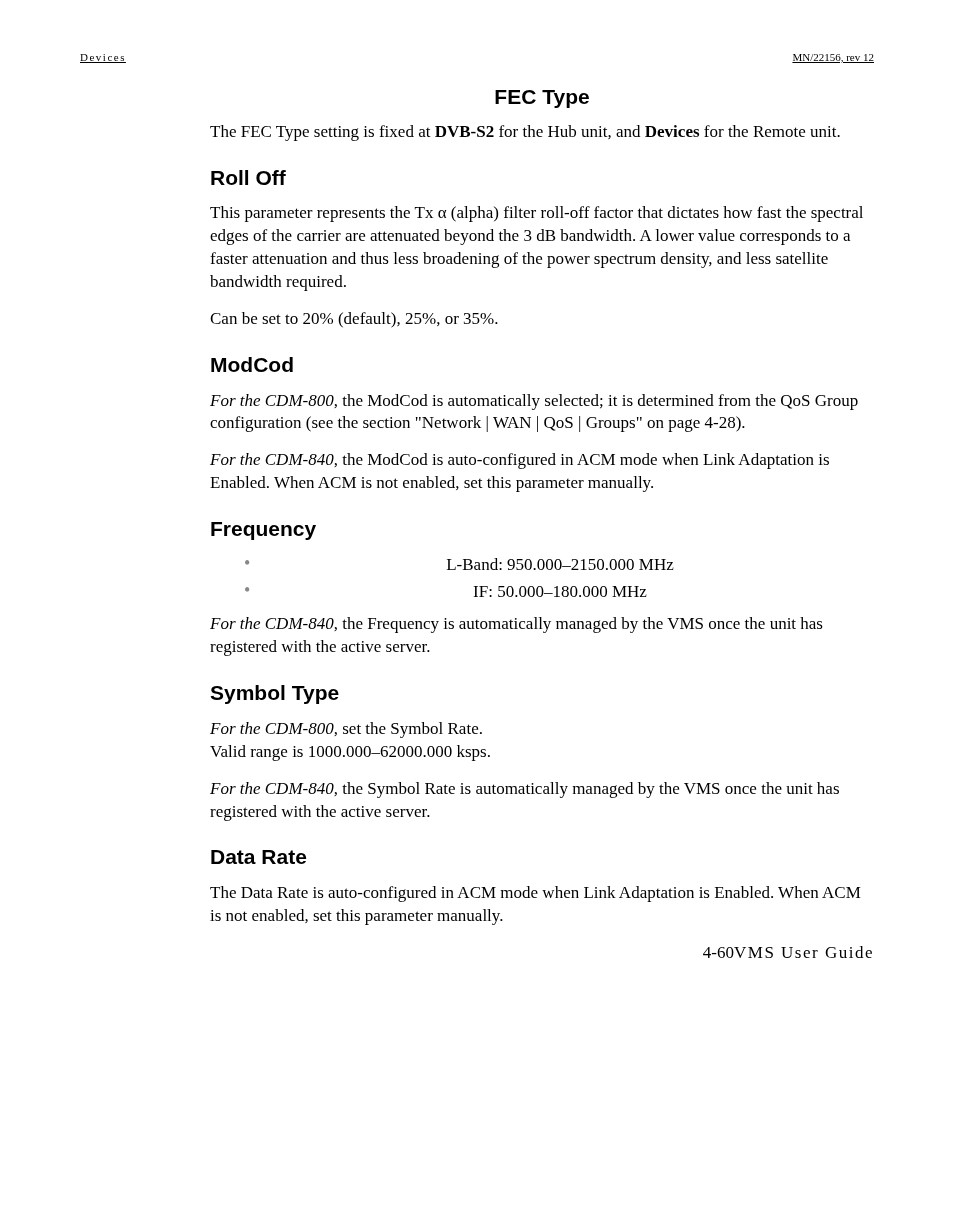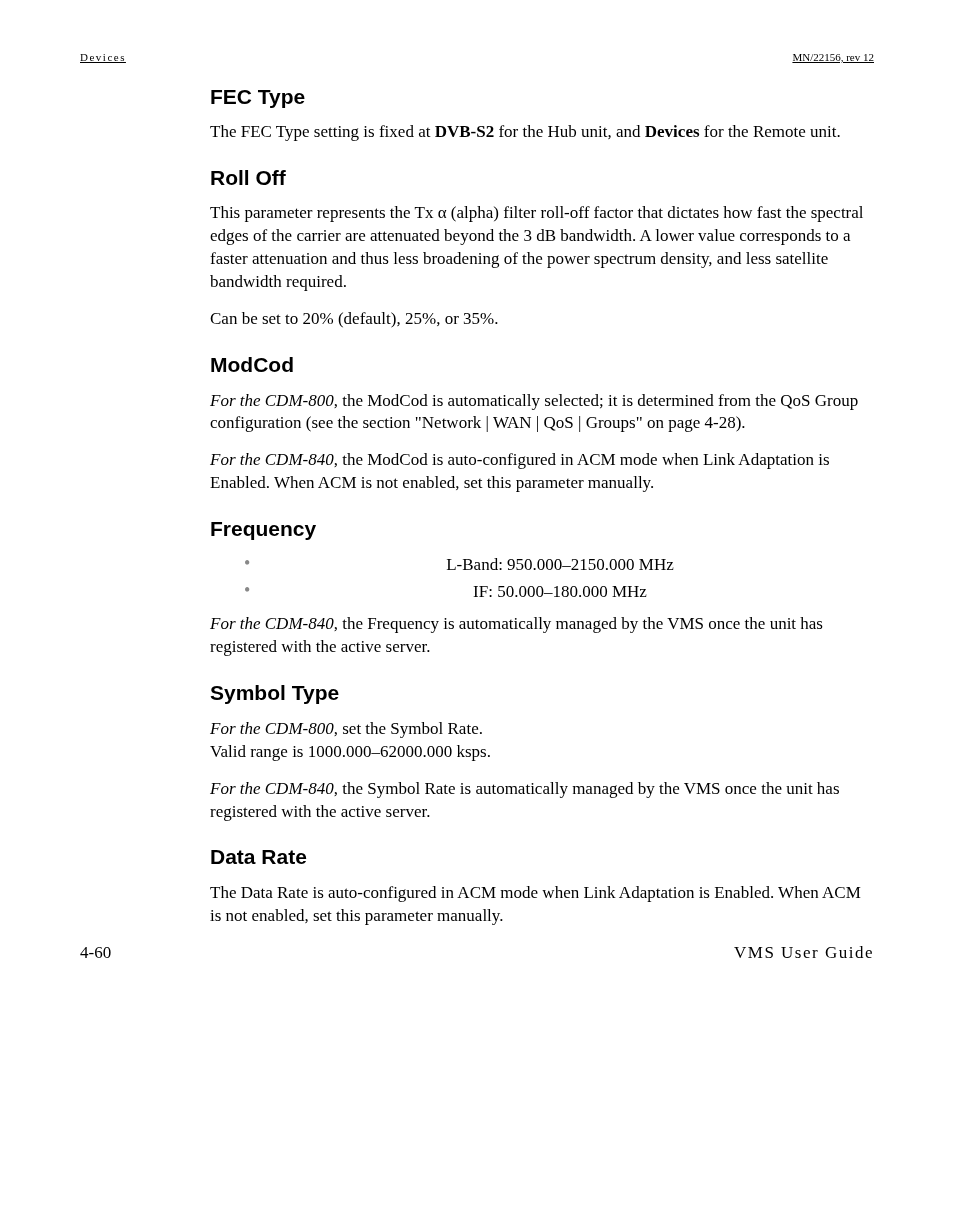--- a/index.html
+++ b/index.html
@@ -27,20 +27,21 @@
       margin-left: 130px;
     }
     h2 {
       font-family: Arial, Helvetica, sans-serif;
       font-size: 21px;
       font-weight: bold;
       margin: 20px 0 10px 0;
     }
     h2.first {
       margin-top: 0;
+      text-align: center;
     }
     p {
       margin: 10px 0 14px 0;
     }
     .italic {
       font-style: italic;
     }
     .bold {
       font-weight: bold;
     }
@@ -57,21 +58,21 @@
     li::before {
       content: "•";
       color: #888;
       position: absolute;
       left: -18px;
       font-size: 18px;
       line-height: 1;
     }
     .footer {
       display: flex;
-      justify-content: space-between;
+      justify-content: flex-end;
       font-size: 17px;
     }
     .footer-right {
       letter-spacing: 1.5px;
     }
   </style>
 </head>
 <body>
 
 <div class="header">

